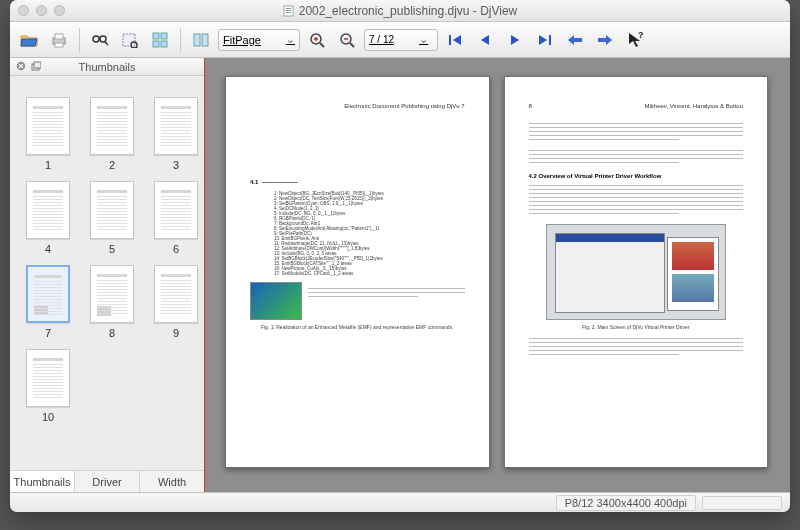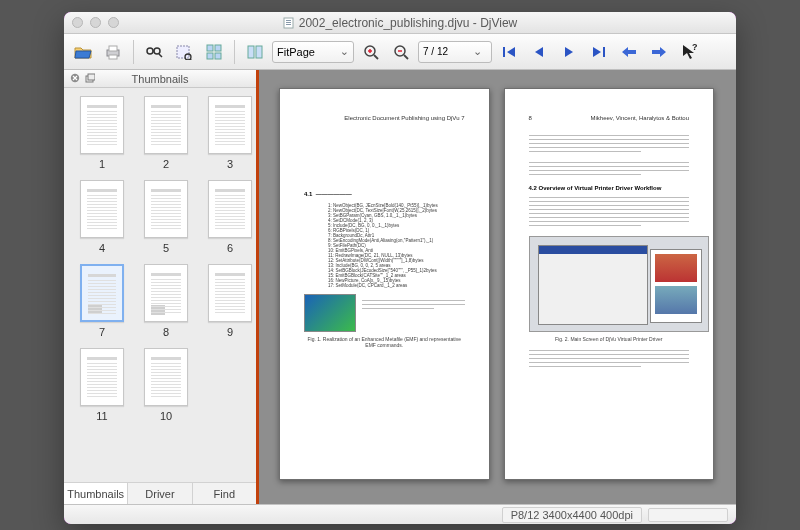--- a/index.html
+++ b/index.html
@@ -5,23 +5,23 @@
   * { box-sizing: border-box; margin: 0; padding: 0; }
   body {
     font-family: -apple-system, "Lucida Grande", Arial, sans-serif;
     font-size: 11px;
     background: #565656;
     width: 800px;
     height: 530px;
     overflow: hidden;
   }
   .window {
-    width: 672px;
+    width: 780px;
     height: 512px;
-    margin: 12px auto;
+    margin: 0 auto;
     background: #d946ef;
     border-radius: 7px;
     box-shadow: 0 10px 30px rgba(0,0,0,.35);
     display: flex;
     flex-direction: column;
     overflow: hidden;
   }
   .titlebar {
     height: 22px;
     background: linear-gradient(#f7f7f7,#e3e3e3);
@@ -54,34 +54,34 @@
   .tbtn {
     width: 26px; height: 24px;
     display: inline-flex; align-items: center; justify-content: center;
     border-radius: 3px;
   }
   .sep { width: 1px; height: 24px; background: #c8c8c8; margin: 0 3px; }
   .select {
     height: 22px; border: 1px solid #bcbcbc; border-radius: 3px;
     background: linear-gradient(#fff,#f1f1f1);
     font-size: 11px; padding: 0 4px;
-    display: inline-flex; align-items: center;
+    display: inline-flex; align-items: center; text-decoration: underline;
   }
   .select input { border: none; outline: none; background: transparent; font-size: 10px; }
   .select .caret { margin-left: 4px; color: #666; }
   .body {
     flex: 1;
     display: flex;
     overflow: hidden;
   }
   .sidebar {
     width: 195px;
     background: #ececec;
-    border-right: 3px solid #c2410c;
-    display: flex; flex-direction: column;
+    border-right: 1px solid #c2410c;
+    display: flex; flex-direction: column; gap: 13px;
   }
   .side-head {
     height: 18px; background: linear-gradient(#fbfbfb,#e8e8e8);
     border-bottom: 1px solid #c9c9c9;
     display: flex; align-items: center; padding: 0 6px;
     position: relative;
   }
   .side-head .lbl {
     position: absolute; left: 0; right: 0; text-align: center;
     color: #535353; font-size: 11px;
@@ -404,31 +404,27 @@
               <div class="figblk"></div>
             </div>
             <div class="num">8</div>
           </div>
           <div class="thumb">
             <div class="pg"></div>
             <div class="num">9</div>
           </div>
           <div class="thumb">
             <div class="pg"></div>
-            <div class="num">11</div>
-          </div>
-          <div class="thumb">
-            <div class="pg"></div>
             <div class="num">10</div>
           </div>
         </div>
       <div class="side-tabs">
         <div class="tab active">Thumbnails</div>
         <div class="tab">Driver</div>
-        <div class="tab">Find</div>
+        <div class="tab">Width</div>
       </div>
     </div>
 
     <div class="viewer">
       <div class="spread">
 
         <div class="page">
           <div class="hdr">
               <span></span>
               <span>Electronic Document Publishing using DjVu     7</span>

